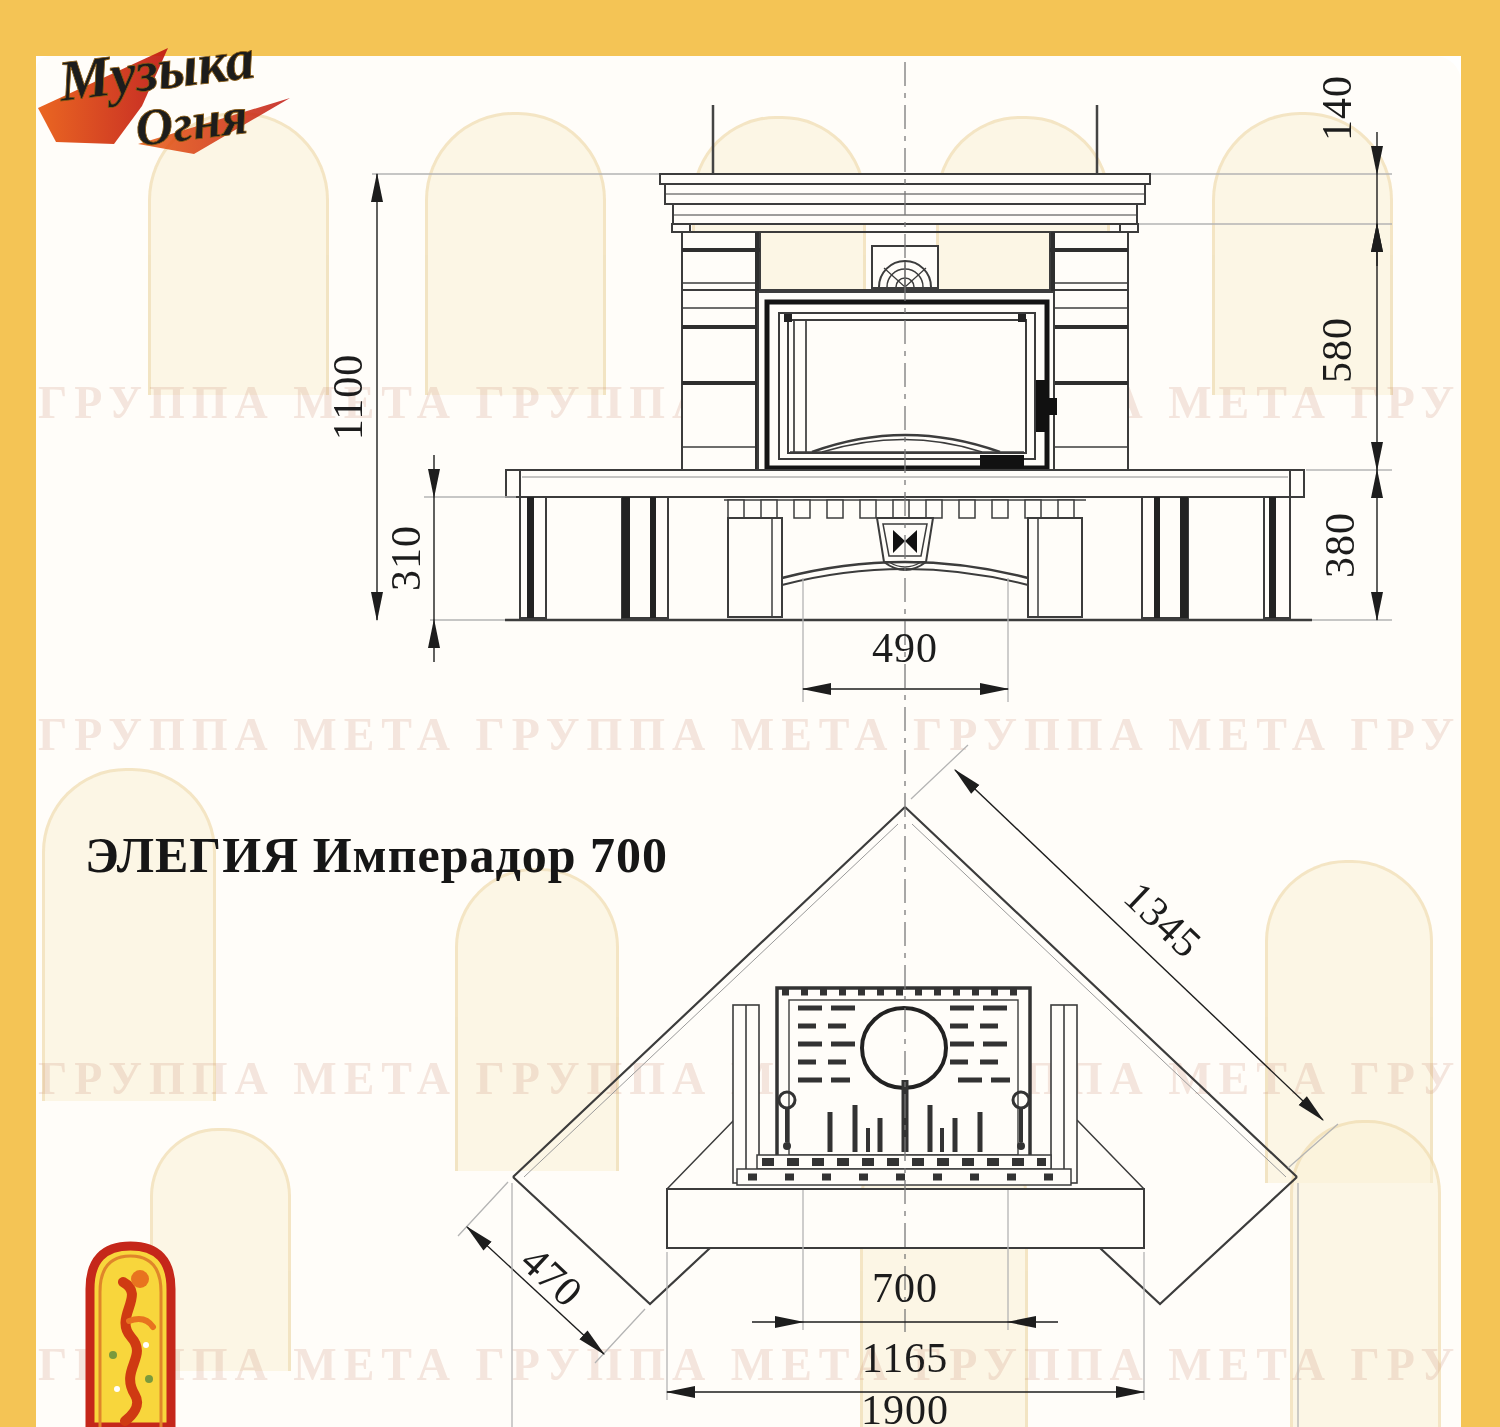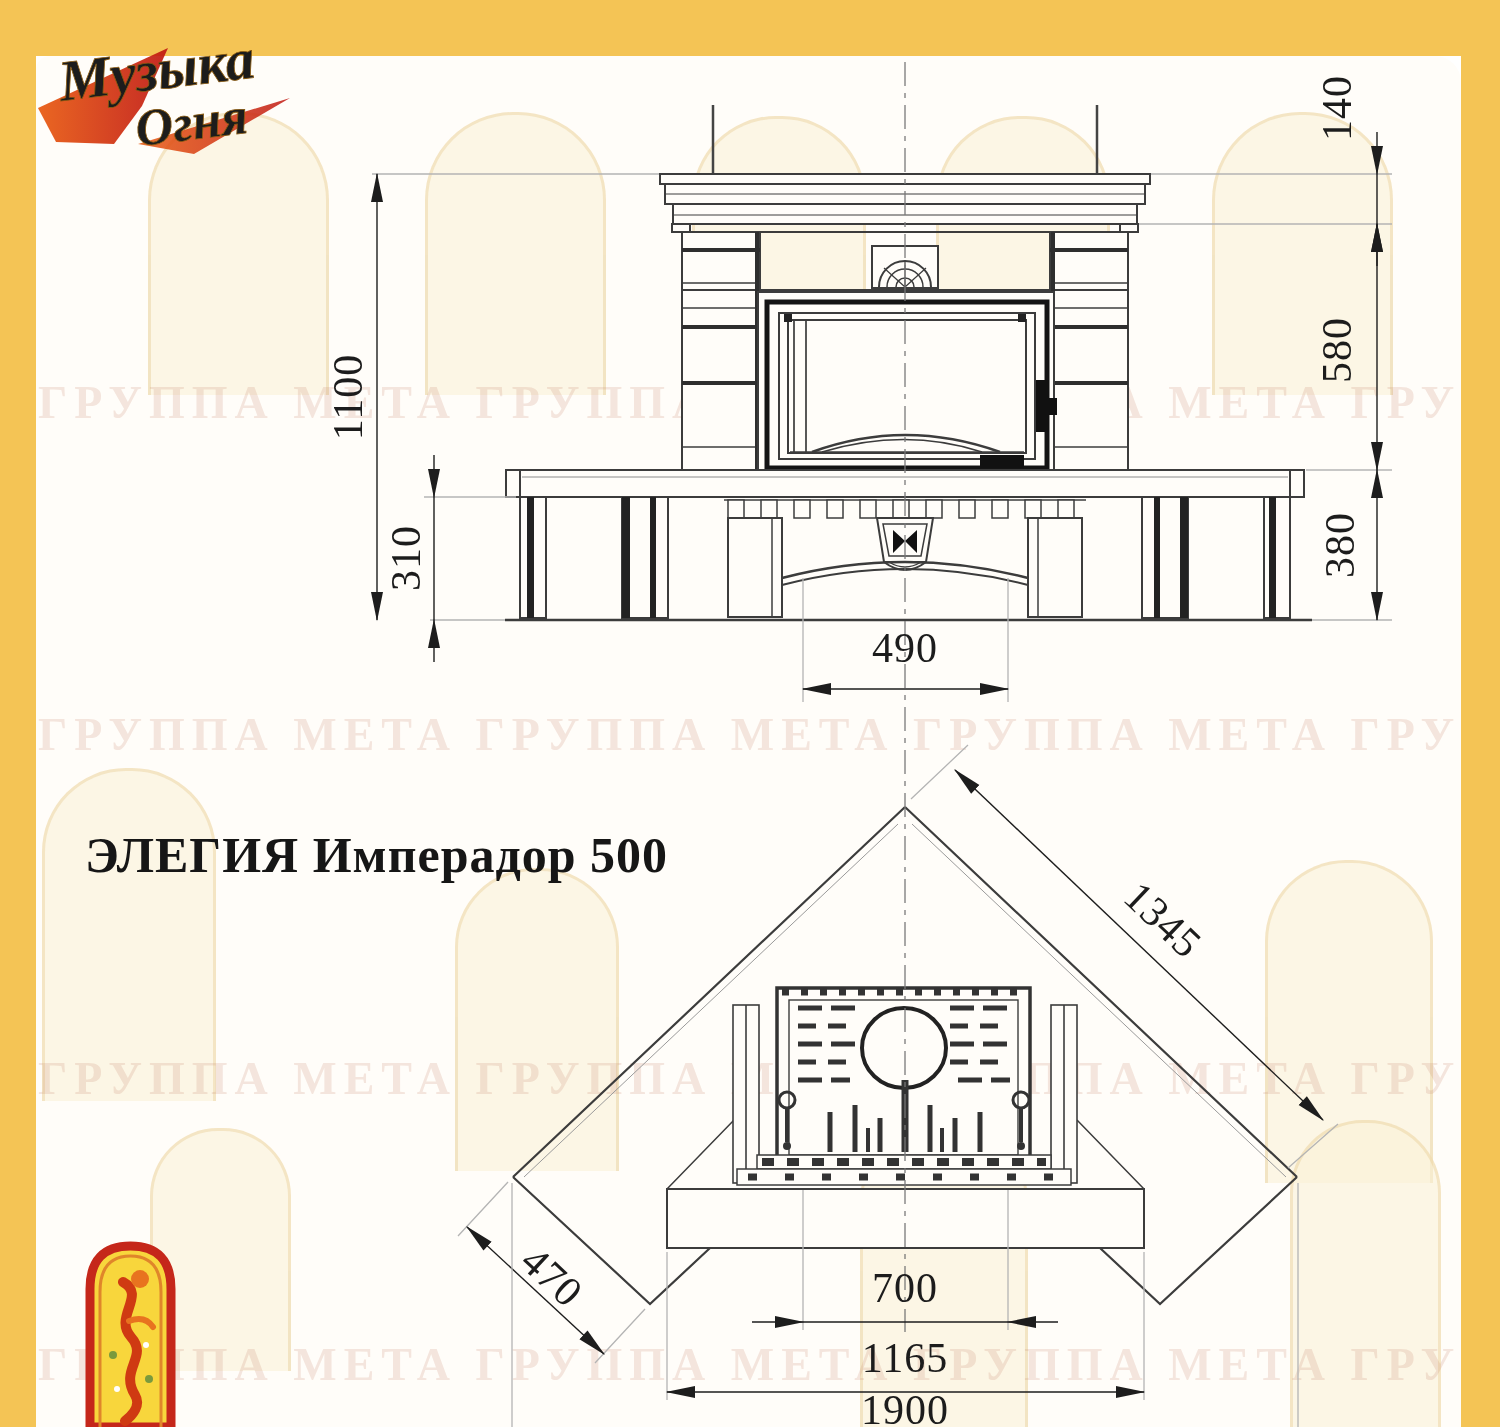--- a/index.html
+++ b/index.html
@@ -340,21 +340,21 @@
         <stop offset="0" stop-color="#e8590f"></stop>
           <stop offset="1" stop-color="#c01712"></stop>
       </linearGradient>
     </defs>
     <polygon points="20,100 150,40 124,98 96,136 38,134" fill="url(#fire)" opacity="0.92"></polygon>
     <polygon points="120,136 272,90 176,146" fill="url(#fire)" opacity="0.85"></polygon>
     <text x="42" y="80" font-size="58" font-style="italic" font-weight="bold" fill="url(#gold)" stroke="#8a5a10" stroke-width="0.8" transform="rotate(-7 150 75)">Музыка</text>
     <text x="118" y="132" font-size="52" font-style="italic" font-weight="bold" fill="url(#gold)" stroke="#8a5a10" stroke-width="0.8" transform="rotate(-7 170 120)">Огня</text>
   </svg>
 
-  <div class="title">ЭЛЕГИЯ Имперадор 500</div>
+  <div class="title">ЭЛЕГИЯ Имперадор 700</div>
 
   <svg class="emblem" viewBox="0 0 95 190">
     <path d="M7,190 V52 Q7,9 47.5,9 Q88,9 88,52 V190 Z" fill="#f8d63c" stroke="#c5271a" stroke-width="9"></path>
     <path d="M17,190 V55 Q17,19 47.5,19 Q78,19 78,55 V190" fill="none" stroke="#e0862a" stroke-width="3"></path>
     <g>
       <path d="M40,45 C64,58 30,80 48,100 C66,120 36,132 52,158 C58,168 50,178 42,184" stroke="#cf3a12" stroke-width="10" fill="none" stroke-linecap="round"></path>
       <circle cx="57" cy="42" r="9" fill="#e8731f"></circle>
       <path d="M46,84 q16,-6 24,6" stroke="#e8731f" stroke-width="6" fill="none" stroke-linecap="round"></path>
       <circle cx="30" cy="118" r="4" fill="#7a9a3d"></circle>
       <circle cx="66" cy="142" r="4" fill="#7a9a3d"></circle>

